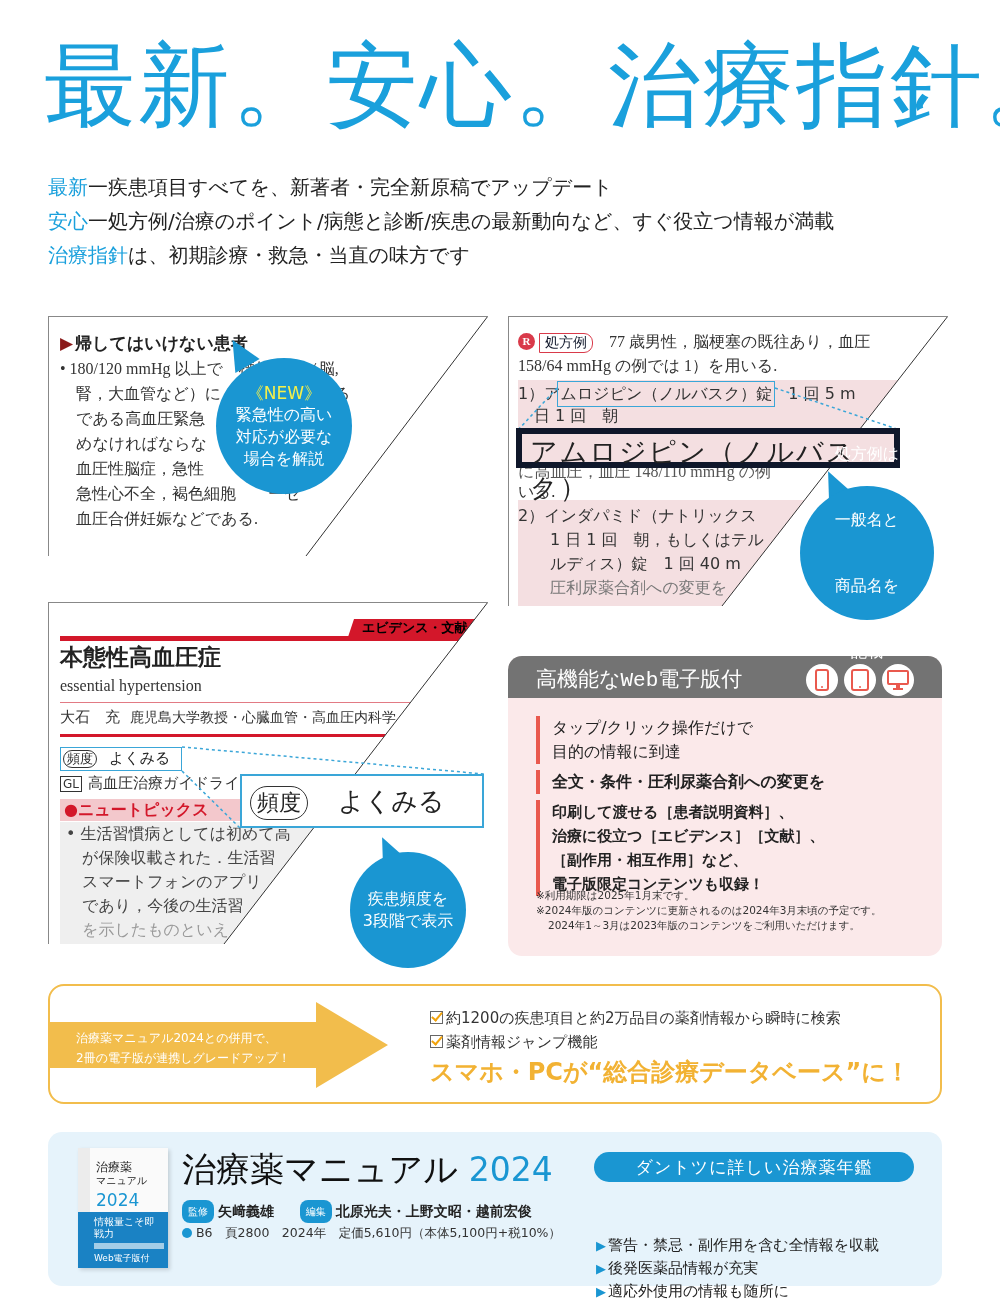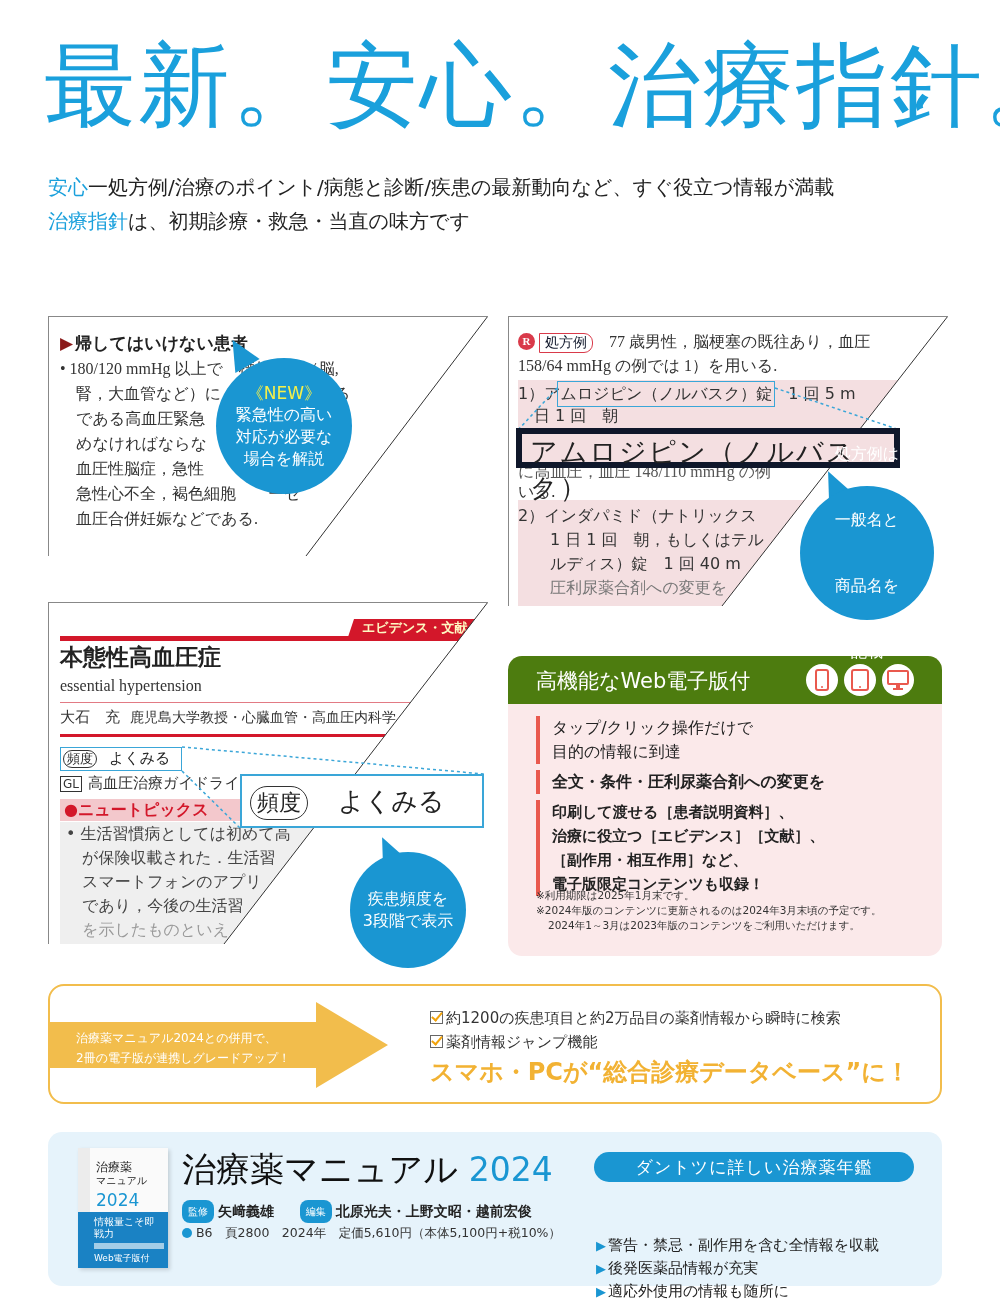--- a/index.html
+++ b/index.html
@@ -42,38 +42,38 @@
   #p2 { left: 508px; top: 316px; width: 440px; height: 290px; }
   #p2 .rx-badge { display: inline-block; background: #d93a4a; color: #fff; border-radius: 50%; width: 17px; height: 17px; font-size: 11px; line-height: 17px; text-align: center; font-weight: bold; vertical-align: 2px; }
   #p2 .rx-label { display: inline-block; border: 1.2px solid #d93a4a; border-radius: 0 9px 9px 0; color: #0f172a; font-size: 14px; padding: 0 5px; line-height: 18px; }
   #p2 .line { position: absolute; left: 10px; font-size: 16px; line-height: 24px; color: #333; white-space: nowrap; }
   #p2 .pink { position: absolute; left: 10px; width: 440px; background: #f4dfe1; }
   #p2 .zoombox { position: absolute; left: 8px; top: 112px; width: 384px; height: 40px; background: #f4dfe1; border: 6px solid #0f172a; font-size: 27px; line-height: 36px; color: #222; padding-left: 8px; z-index: 3; letter-spacing: 2px; }
   #p2 .smallbox { position: absolute; left: 49px; top: 65px; width: 218px; height: 26px; border: 1.5px solid #3aa6d8; z-index: 3; }
 
   
   #p3 { left: 48px; top: 602px; width: 440px; height: 342px; }
-  #p3 .ev-tag { position: absolute; left: 300px; top: 17px; background: #d3172a; color: #fef9c3; font-size: 13px; font-weight: bold; padding: 0 8px 0 14px; line-height: 18px; clip-path: polygon(6px 0, 100% 0, 100% 100%, 0 100%); }
+  #p3 .ev-tag { position: absolute; left: 300px; top: 17px; background: #d3172a; color: #000000; font-size: 13px; font-weight: bold; padding: 0 8px 0 14px; line-height: 18px; clip-path: polygon(6px 0, 100% 0, 100% 100%, 0 100%); }
   #p3 .redline { position: absolute; left: 12px; right: 0; background: #d3172a; }
   #p3 .title { position: absolute; left: 12px; top: 40px; font-size: 23px; font-weight: bold; color: #222; }
   #p3 .en { position: absolute; left: 12px; top: 75px; font-size: 16px; color: #333; }
   #p3 .author { position: absolute; left: 12px; top: 106px; font-size: 14px; color: #333; white-space: nowrap; }
   #p3 .author b { font-size: 15px; font-weight: normal; margin-right: 10px; }
   #p3 .freq { position: absolute; left: 12px; top: 145px; width: 122px; height: 24px; border: 1.5px solid #3aa6d8; font-size: 15px; line-height: 21px; padding-left: 2px; }
   #p3 .ring { display: inline-block; border: 1px solid #333; border-radius: 10px; padding: 0 3px; font-size: 13px; line-height: 16px; margin-right: 12px; }
   #p3 .gl { position: absolute; left: 12px; top: 172px; font-size: 15px; color: #333; white-space: nowrap; }
   #p3 .gl .gl-box { border: 1px solid #333; font-size: 12px; padding: 0 2px; margin-right: 6px; }
   #p3 .newtopics { position: absolute; left: 12px; top: 197px; width: 420px; height: 22px; background: #f3c8cc; color: #d3172a; font-size: 16px; font-weight: bold; line-height: 22px; padding-left: 4px; }
   #p3 .nt-body { position: absolute; left: 12px; top: 220px; width: 430px; height: 122px; background: #efefef; font-size: 16px; line-height: 24px; color: #444; padding-left: 6px; }
   #p3 .zoombox { position: absolute; left: 192px; top: 172px; width: 244px; height: 54px; background: #fff; border: 2px solid #3aa6d8; font-size: 26px; line-height: 50px; color: #222; padding-left: 8px; z-index: 3; white-space: nowrap; }
   #p3 .zoombox .ring { font-size: 22px; line-height: 32px; border-radius: 18px; padding: 0 6px; margin-right: 30px; border-width: 1.5px; }
 
   
   #web { position: absolute; left: 508px; top: 656px; width: 434px; height: 300px; background: #fbe9ea; border-radius: 14px; overflow: hidden; }
-  #web .web-head { height: 48px; background: #4d7c0f; color: #fff; font-size: 21px; line-height: 50px; padding-left: 28px; position: relative; }
+  #web .web-head { height: 42px; background: #737373; color: #fff; font-size: 21px; line-height: 50px; padding-left: 28px; position: relative; font-family: Liberation Mono, monospace; }
   #web .devices { position: absolute; right: 28px; top: 8px; display: flex; gap: 6px; }
   #web .dev { width: 32px; height: 32px; border-radius: 50%; background: #fff; display: flex; align-items: center; justify-content: center; }
   #web .items { position: absolute; left: 28px; top: 60px; }
   #web .item { border-left: 4px solid #e9594e; padding-left: 12px; font-size: 16px; line-height: 24px; font-weight: bold; color: #222; margin-bottom: 6px; }
   #web .notes { position: absolute; left: 28px; top: 232px; font-size: 10.5px; line-height: 15px; color: #333; }
   #web .notes .indent { padding-left: 12px; }
 
   
   #yb { position: absolute; left: 48px; top: 984px; width: 894px; height: 120px; border: 2px solid #f2bd4c; border-radius: 16px; background: #fff; overflow: hidden; }
   #yb .arrow { position: absolute; left: -2px; top: 16px; width: 340px; height: 86px; }
@@ -102,20 +102,21 @@
   #prod .feats { position: absolute; left: 548px; top: 62px; margin-top: 40px; }
   #prod .feat { font-size: 15px; line-height: 22px; color: #222; white-space: nowrap; }
   #prod .feat .tri { color: #1a96d2; margin-right: 2px; font-size: 13px; }
 </style>
 </head>
 <body>
 
 <h1 class="headline">最新。安心。治療指針。</h1>
 
 <div class="intro">
+  <div class="intro-line"><span class="kw">最新</span><span>一疾患項目すべてを、新著者・完全新原稿でアップデート</span></div>
   <div class="intro-line"><span class="kw">安心</span><span>一処方例/治療のポイント/病態と診断/疾患の最新動向など、すぐ役立つ情報が満載</span></div>
   <div class="intro-line"><span class="kw">治療指針</span><span>は、初期診療・救急・当直の味方です</span></div>
 </div>
 
 <div class="panel" id="p1">
   <div class="p1-title"><span class="tri">▶</span><span>帰してはいけない患者</span></div>
   <div class="p1-body serif">
     <div>• 180/120 mmHg 以上で　標的臓器（脳,</div>
     <div>　腎，大血管など）に　　　じ進行する</div>
     <div>　である高血圧緊急　　　　降圧療</div>

